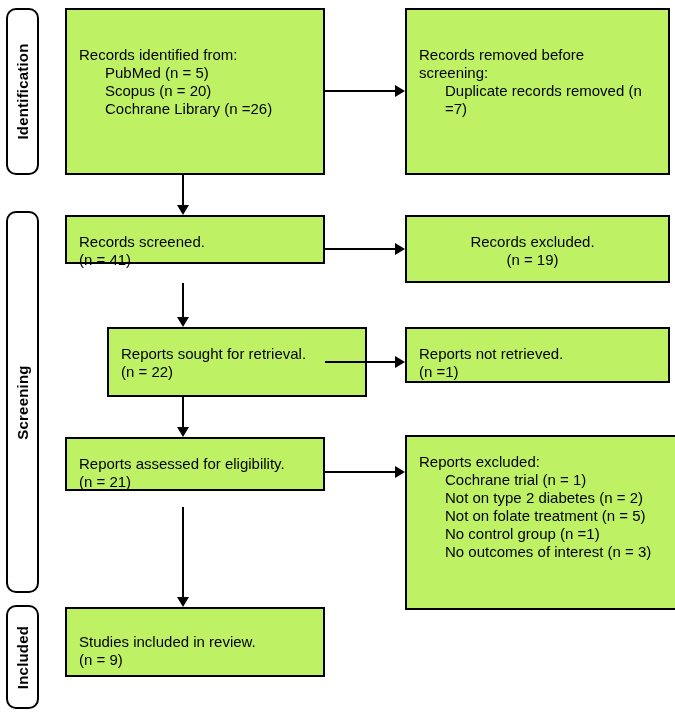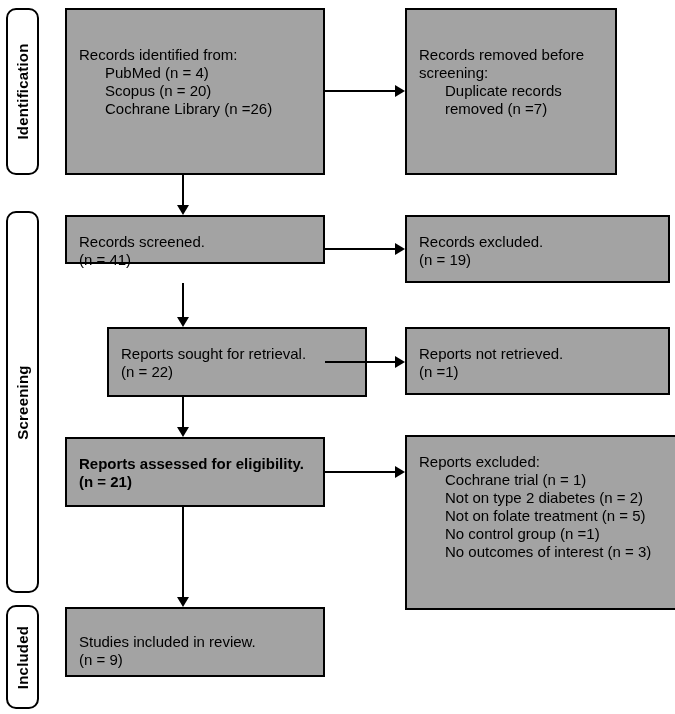--- a/index.html
+++ b/index.html
@@ -33,24 +33,24 @@
     white-space: nowrap;
     font-weight: bold;
     font-size: 15px;
     letter-spacing: 0.2px;
   }
   
   .box {
     position: absolute;
     box-sizing: border-box;
     border: 2px solid #000;
-    background: #a3a3a3;
+    background: #bef264;
     font-size: 15px;
     line-height: 1.2;
-    padding: 16px 4px 8px 12px;
+    padding: 16px 22px 8px 12px;
   }
   .box .indent { margin-left: 26px; }
   .pt-lg { padding-top: 36px; }
   .pt-md { padding-top: 24px; }
   .pr-lg { padding-right: 26px; }
   
   .varrow { position: absolute; width: 2px; background: #000; }
   .varrow::after {
     content: "";
     position: absolute;
@@ -85,56 +85,56 @@
   </div>
   <div class="stage" style="top:211px; height:382px;">
     <span class="stage-text">Screening</span>
   </div>
   <div class="stage" style="top:605px; height:104px;">
     <span class="stage-text">Included</span>
   </div>
 
   <div class="box pt-lg" style="left:65px; top:8px; width:260px; height:167px;">
     <div>Records identified from:</div>
-    <div class="indent">PubMed (n = 4)</div>
+    <div class="indent">PubMed (n = 5)</div>
     <div class="indent">Scopus (n = 20)</div>
     <div class="indent">Cochrane Library (n =26)</div>
   </div>
 
   <div class="box" style="left:65px; top:215px; width:260px; height:49px;">
     <div>Records screened.</div>
     <div>(n = 41)</div>
   </div>
 
   <div class="box" style="left:65px; top:327px; width:260px; height:70px;margin-left:42px;">
     <div>Reports sought for retrieval.</div>
     <div>(n = 22)</div>
   </div>
 
-  <div class="box" style="left:65px; top:437px; width:260px; height:70px;font-weight:bold;">
+  <div class="box" style="left:65px; top:437px; width:260px; height:54px;">
     <div>Reports assessed for eligibility.</div>
     <div>(n = 21)</div>
   </div>
 
   <div class="box pt-md" style="left:65px; top:607px; width:260px; height:70px;">
     <div>Studies included in review.</div>
     <div>(n = 9)</div>
   </div>
 
-  <div class="box pt-lg pr-lg" style="left:405px; top:8px; width:212px; height:167px;">
+  <div class="box pt-lg pr-lg" style="left:405px; top:8px; width:265px; height:167px;">
     <div>Records removed before screening:</div>
     <div class="indent">Duplicate records removed (n =7)</div>
   </div>
 
-  <div class="box" style="left:405px; top:215px; width:265px; height:68px;">
+  <div class="box" style="left:405px; top:215px; width:265px; height:68px;text-align:center;">
     <div>Records excluded.</div>
     <div>(n = 19)</div>
   </div>
 
-  <div class="box" style="left:405px; top:327px; width:265px; height:68px;">
+  <div class="box" style="left:405px; top:327px; width:265px; height:56px;">
     <div>Reports not retrieved.</div>
     <div>(n =1)</div>
   </div>
 
   <div class="box pr-lg" style="left:405px; top:435px; width:313px; height:175px;">
     <div>Reports excluded:</div>
     <div class="indent">Cochrane trial (n = 1)</div>
     <div class="indent">Not on type 2 diabetes (n = 2)</div>
     <div class="indent">Not on folate treatment (n = 5)</div>
     <div class="indent">No control group (n =1)</div>

